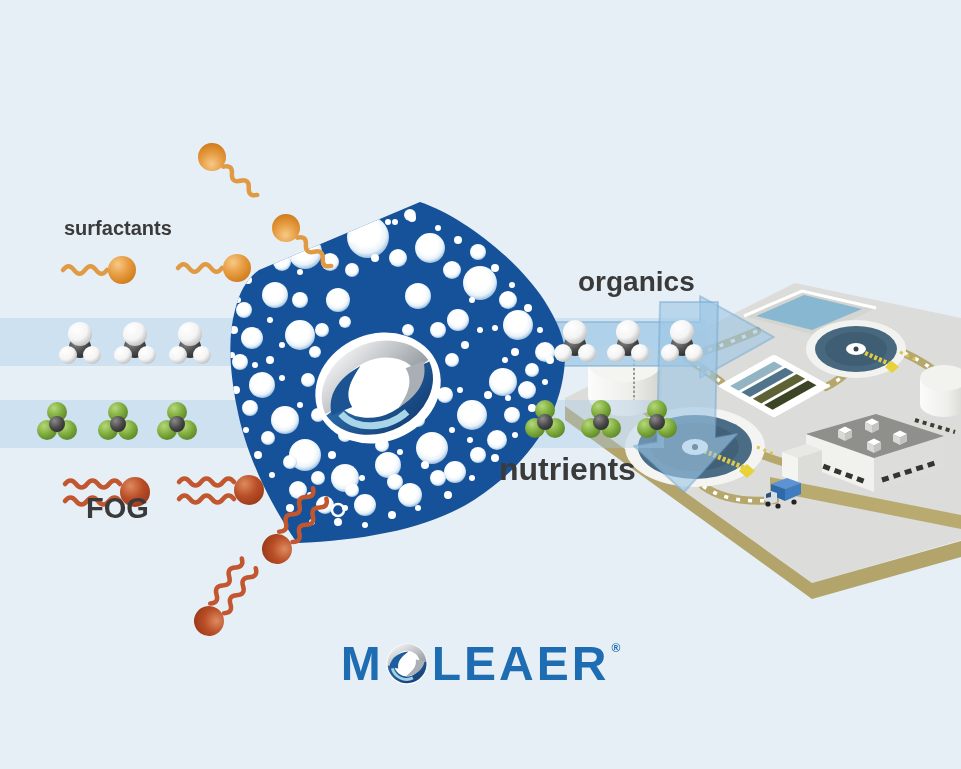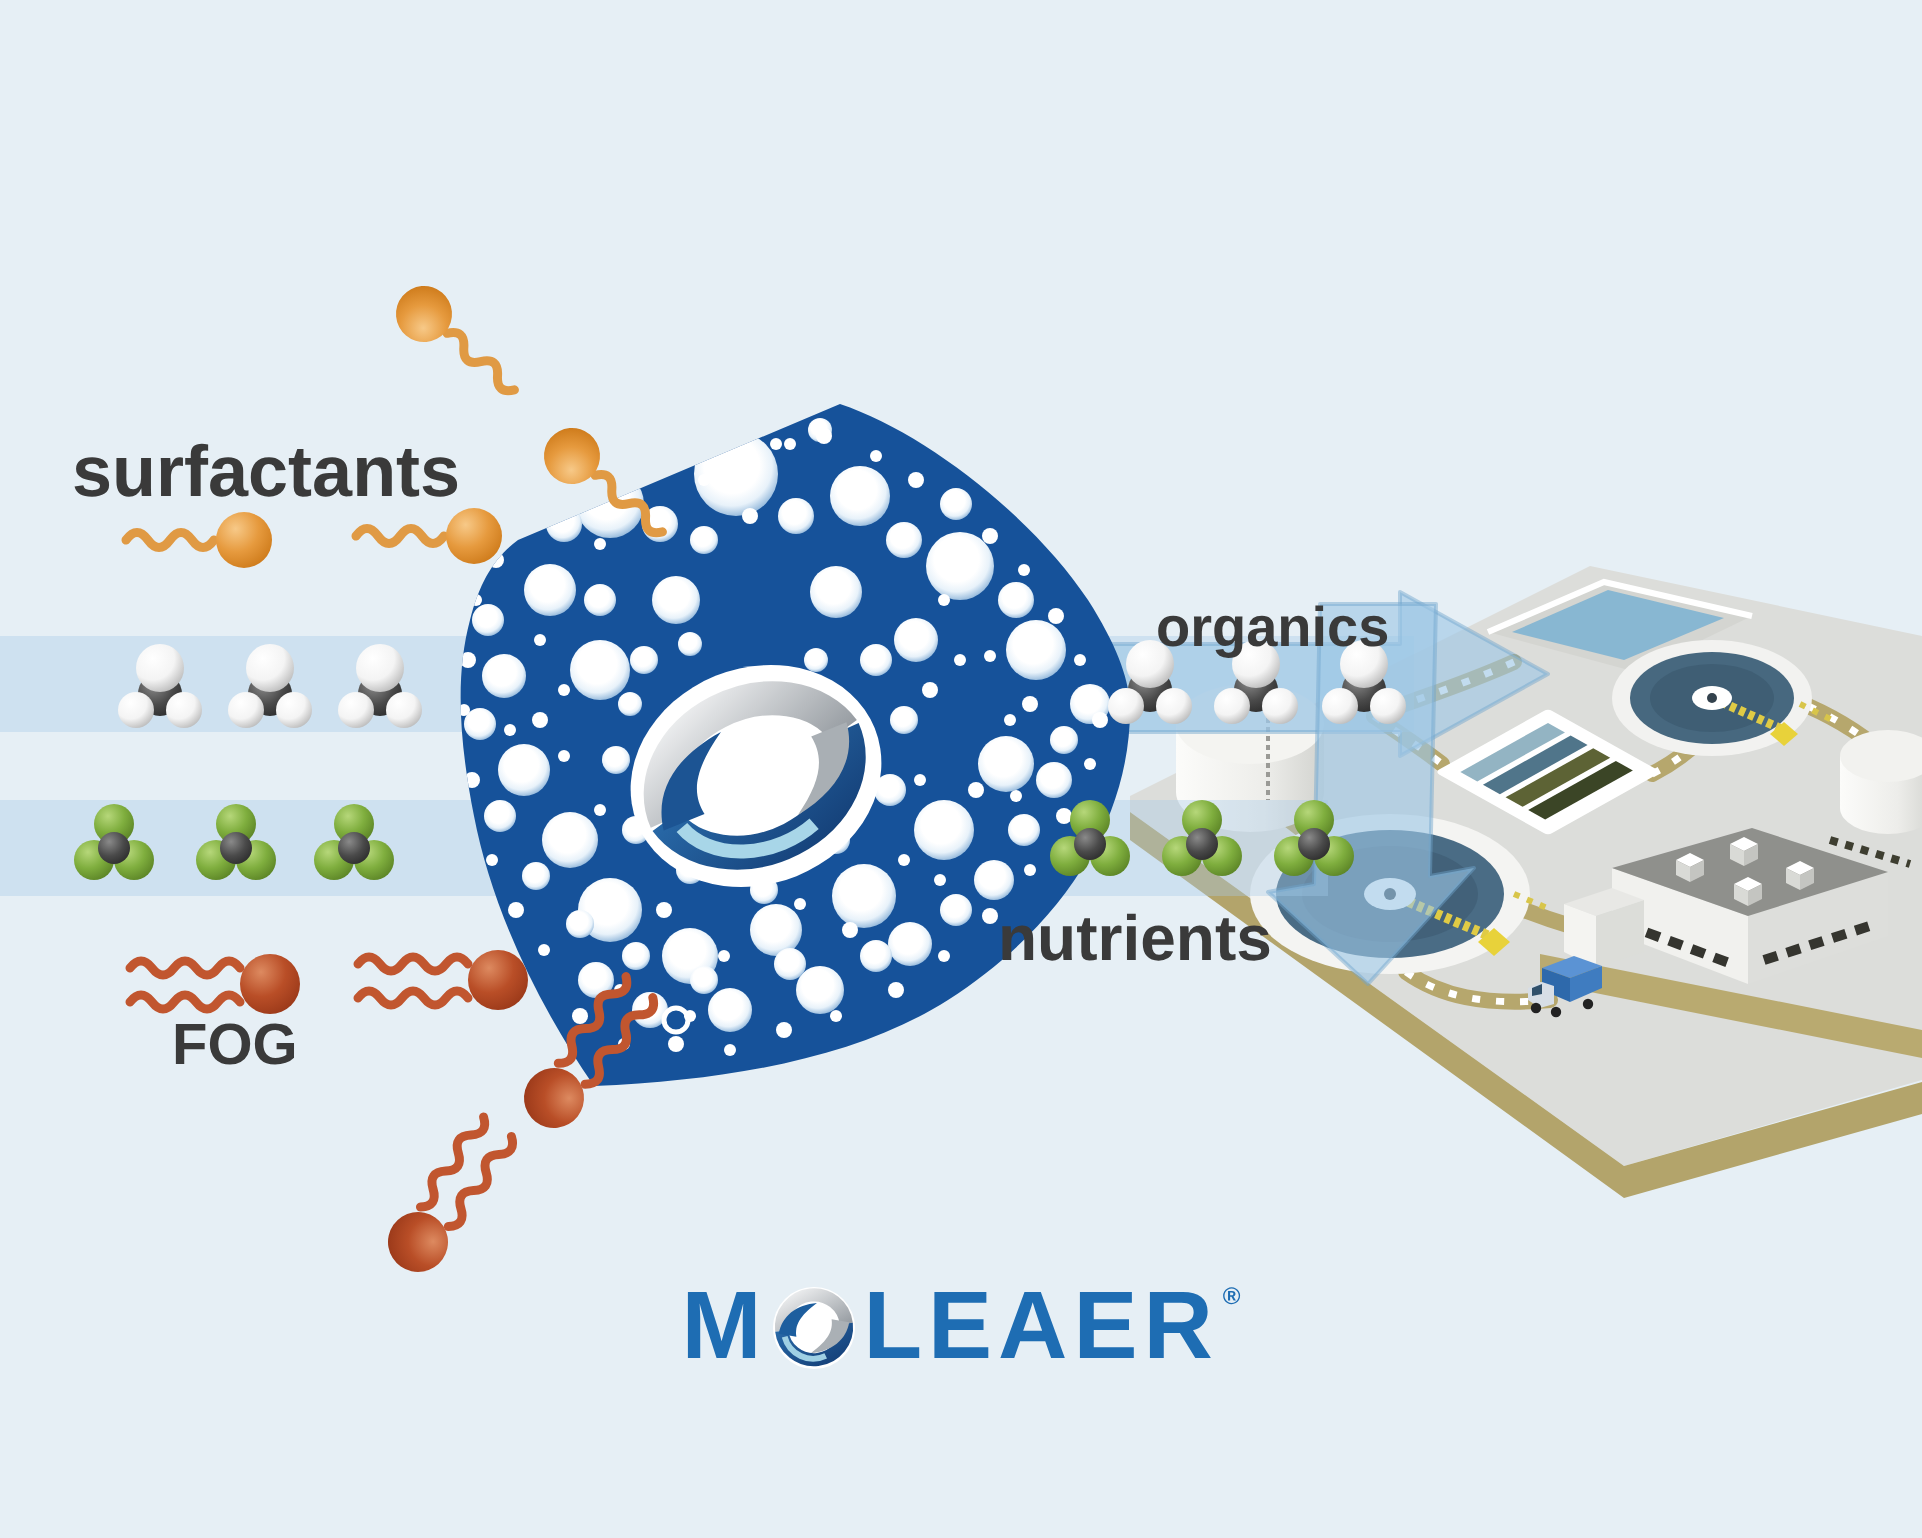--- a/index.html
+++ b/index.html
@@ -12,24 +12,24 @@
   }
   #scene{position:absolute;left:0;top:0;}
   .label{
     position:absolute;
     font-weight:bold;
     color:var(--label-text,#3a3a3a);
     line-height:1;
     letter-spacing:0;
     white-space:nowrap;
   }
-  #lbl-surfactants{left:36px;top:218px;font-size:36px;text-align:center;}
-  #lbl-organics{left:578px;top:300px;font-size:28px;}
+  #lbl-surfactants{left:64px;top:218px;font-size:20px;text-align:center;}
+  #lbl-organics{left:578px;top:268px;font-size:28px;}
   #lbl-nutrients{left:499px;top:453px;font-size:32px;}
-  #lbl-fog{left:86px;top:509px;font-size:29px;}
+  #lbl-fog{left:86px;top:494px;font-size:29px;}
   #brand{
     position:absolute;left:0;right:0;top:636px;
     display:flex;justify-content:center;align-items:center;
     color:var(--logo-blue,#1e6db3);
     font-weight:bold;font-size:48px;
   }
   #brand .word-start{letter-spacing:1px;}
   #brand .word-end{letter-spacing:3px;}
   #brand svg{margin:0 3px;}
   #brand .reg{font-size:12px;position:relative;top:-16px;margin-left:2px;font-weight:bold;}

